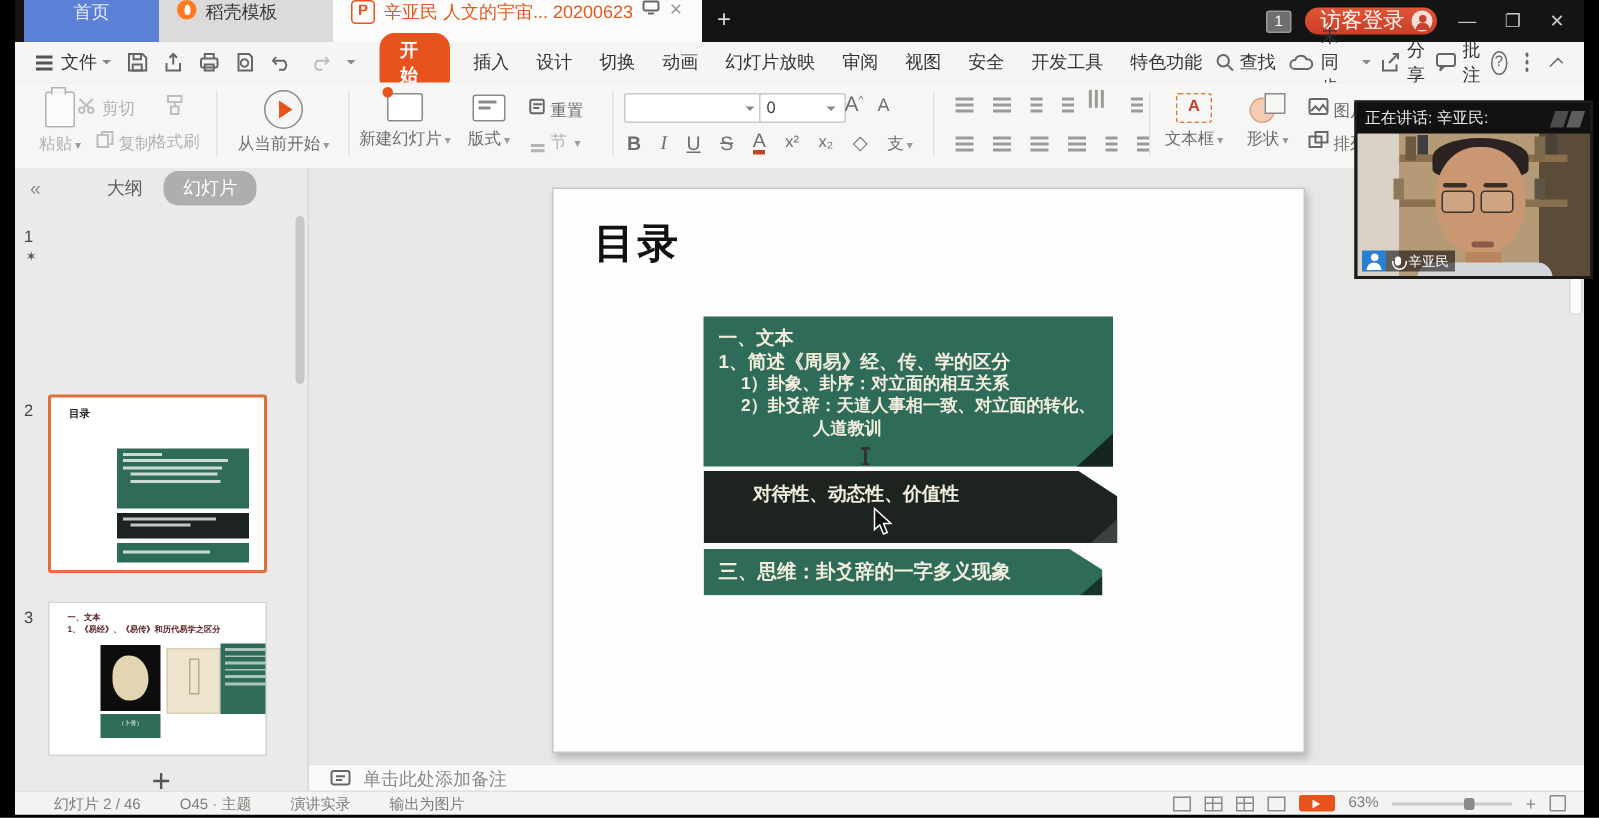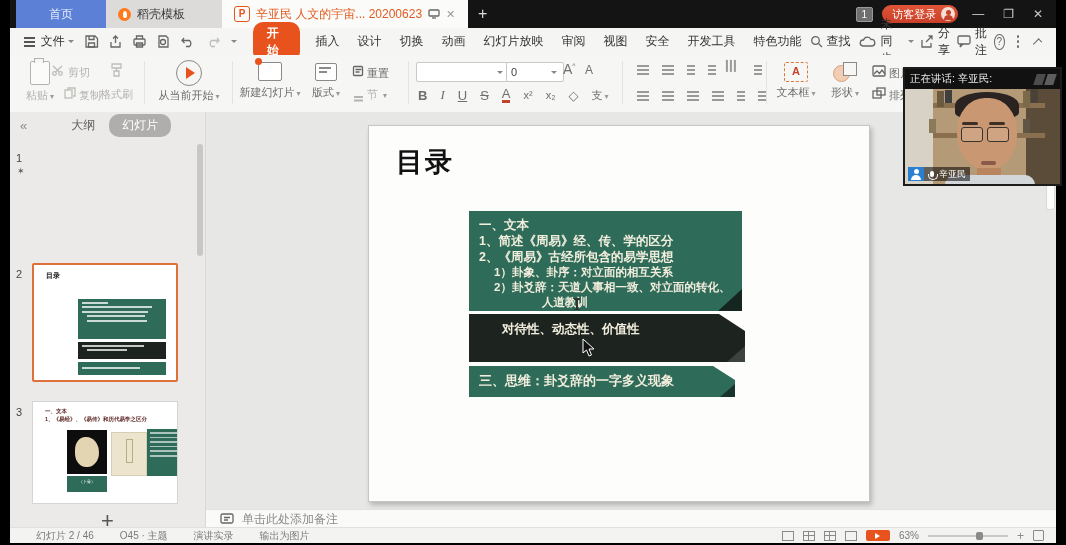--- a/index.html
+++ b/index.html
@@ -1,32 +1,32 @@
 <!DOCTYPE html>
 <html><head>
 <meta charset="utf-8">
 <style>
   html,body{margin:0;padding:0;background:#000;width:1066px;height:545px;overflow:hidden;
     font-family:"Liberation Sans","DejaVu Sans",sans-serif;-webkit-font-smoothing:antialiased;}
   #app{position:absolute;left:10px;top:0;width:1046px;height:543px;background:#f4f4f2;}
   .abs{position:absolute;}
   
   #tabbar{position:absolute;left:0;top:0;right:0;height:28px;background:#141414;display:flex;align-items:stretch;}
-  .tab{display:flex;align-items:center;gap:6px;padding:0 12px;font-size:12px;cursor:default;}
+  .tab{display:flex;align-items:flex-start;gap:6px;padding:0 12px;font-size:12px;cursor:default;}
   .tab-home{background:#5b80d6;color:#e6ecfa;margin-left:6px;width:66px;justify-content:center;}
   .tab-docer{background:#dcdbd9;color:#3a3a3a;width:92px;}
   .tab-doc{background:#fbfbfa;color:#e25a1f;width:222px;}
   .flame{width:13px;height:13px;border-radius:50%;background:#ff7a1f;position:relative;flex:none;}
   .flame:after{content:"";position:absolute;left:4.5px;top:3px;width:4px;height:7px;background:#fff;border-radius:50% 50% 50% 50%/60% 60% 40% 40%;}
   .wppico{width:14px;height:14px;border:1.5px solid #e8531d;border-radius:3px;color:#e8531d;font-size:10px;font-weight:bold;line-height:13px;text-align:center;flex:none;}
   .mini-ic{color:#9a9a98;font-size:11px;}
   .tab-add{color:#ddd;font-size:16px;align-self:center;padding:0 10px;}
   #tab-right{margin-left:auto;display:flex;align-items:center;gap:9px;padding-right:8px;}
   .badge1{background:#6f6f6f;color:#fff;font-size:10px;padding:1px 5px;border-radius:2px;border:1px solid #999;}
-  .loginpill{background:linear-gradient(#e05537,#c93f28);color:#fff;font-size:11px;height:18px;border-radius:9px;display:flex;align-items:center;gap:5px;padding:0 3px 0 10px;}
+  .loginpill{background:linear-gradient(#e05537,#c93f28);color:#fff;font-size:14px;height:18px;border-radius:9px;display:flex;align-items:center;gap:5px;padding:0 3px 0 10px;}
   .loginava{width:14px;height:14px;border-radius:50%;background:#f6ddd5;position:relative;}
   .loginava:before{content:"";position:absolute;left:4.5px;top:2.5px;width:5px;height:5px;border-radius:50%;background:#c4432c;}
   .loginava:after{content:"";position:absolute;left:2.5px;top:8px;width:9px;height:5px;border-radius:5px 5px 0 0;background:#c4432c;}
   .winbtn{color:#c9c9c9;font-size:12px;padding:0 5px;}
   
   #menubar{position:absolute;left:0;top:28px;right:0;height:27px;background:#f5f5f3;border-bottom:1px solid #e2e2e0;
     display:flex;align-items:center;font-size:12px;color:#333;}
   .m-item{padding:0 9px;white-space:nowrap;}
   .hamb{width:13px;height:2px;background:#555;box-shadow:0 4px 0 #555,0 8px 0 #555;margin:-8px 4px 0 14px;}
   .cdown{width:0;height:0;border:3.5px solid transparent;border-top-color:#888;margin:3px 2px 0 1px;display:inline-block;}
@@ -442,21 +442,20 @@
     <div class="sb-scroll"></div>
   </div>
 
   <div id="canvas">
     <div id="slide">
       <div class="s-title">目录</div>
 
       <div class="sbox" id="sb1">
         <div class="l">一、文本</div>
         <div class="l">1、简述《周易》经、传、学的区分</div>
-        <div class="l">2、《周易》古经所包含的易学思想</div>
         <div class="l i1">1）卦象、卦序：对立面的相互关系</div>
         <div class="l i1">2）卦爻辞：天道人事相一致、对立面的转化、</div>
         <div class="l i2">人道教训</div>
         <div class="fold"></div>
       </div>
 
       <div class="sbox" id="sb2">
         <div class="l1">对待性、动态性、价值性</div>
         <div class="fold"></div>
       </div>

